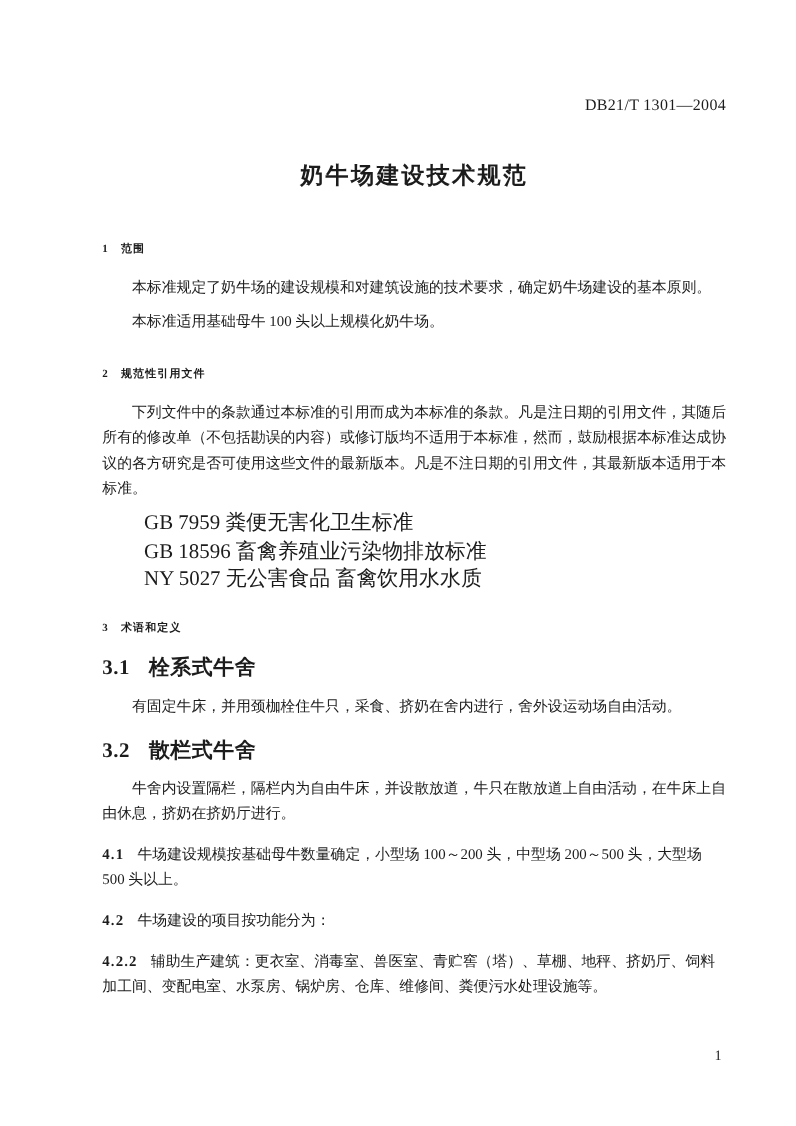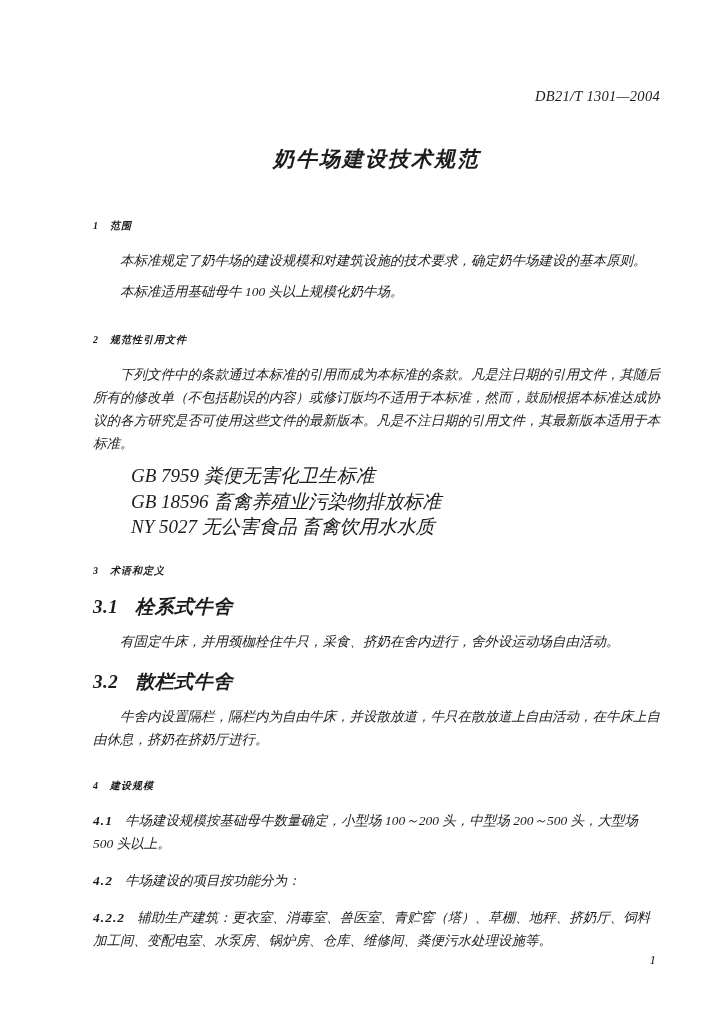--- a/index.html
+++ b/index.html
@@ -11,21 +11,20 @@
     position: relative;
     width: 724px;
     height: 1024px;
     margin: 0 auto;
     background: #ffffff;
     color: #1c1c1c;
     font-family: "Liberation Serif", "DejaVu Serif", serif;
     overflow: hidden;
     box-sizing: border-box;
     padding: 0 64px 0 93px;
-    font-style: italic;
   }
   .doc-code {
     padding-top: 88px;
     text-align: right;
     font-size: 14.5px;
     letter-spacing: 0.3px;
   }
   .title {
     margin: 40px 0 0 0;
     text-align: center;
@@ -113,23 +112,20 @@
   <h3 class="h-clause">
     <span class="sec-num">3.1</span><span class="sec-label">栓系式牛舍</span>
   </h3>
   <p class="indent">有固定牛床，并用颈枷栓住牛只，采食、挤奶在舍内进行，舍外设运动场自由活动。</p>
 
   <h3 class="h-clause">
     <span class="sec-num">3.2</span><span class="sec-label">散栏式牛舍</span>
   </h3>
   <p class="indent">牛舍内设置隔栏，隔栏内为自由牛床，并设散放道，牛只在散放道上自由活动，在牛床上自由休息，挤奶在挤奶厅进行。</p>
 
-  <h2 class="h-sec s4-heading">
-    <span class="sec-num">4</span><span class="sec-label">建设规模</span>
-  </h2>
 
   <p class="clause">
     <span class="cl-num">4.1</span><span>牛场建设规模按基础母牛数量确定，小型场 100～200 头，中型场 200～500 头，大型场 500 头以上。</span>
   </p>
 
   <p class="clause">
     <span class="cl-num">4.2</span><span>牛场建设的项目按功能分为：</span>
   </p>
 
 

